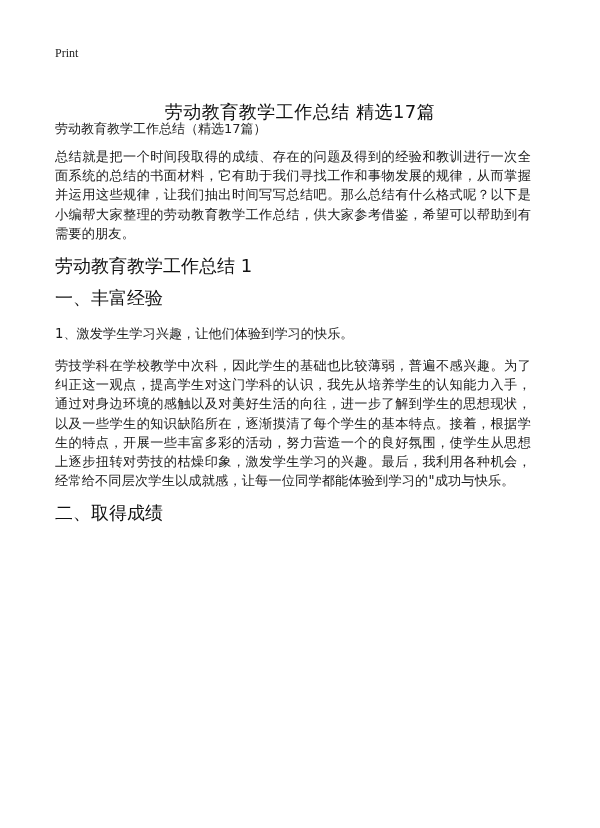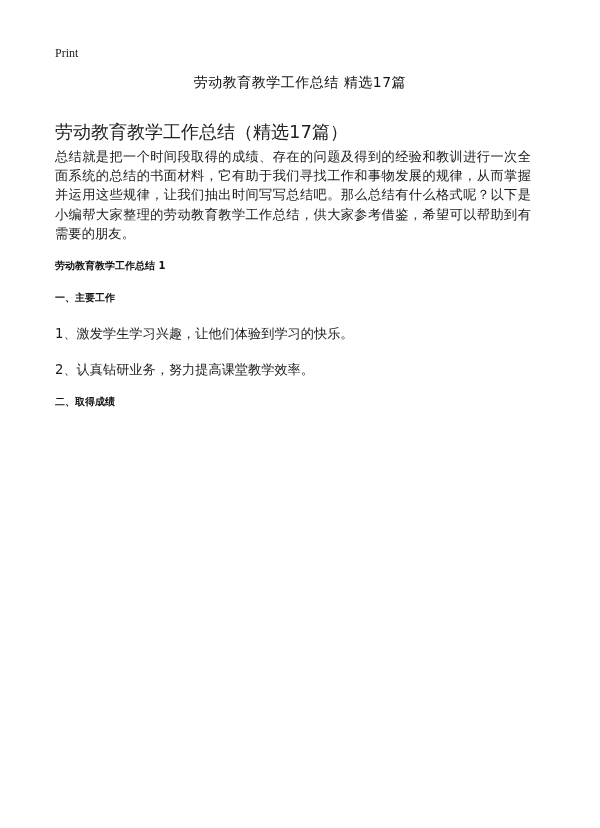--- a/index.html
+++ b/index.html
@@ -8,48 +8,48 @@
       font-family: "DejaVu Sans", "Liberation Sans", sans-serif;
       color: #111111;
     }
     .page { position: absolute; left: 55px; top: 0; width: 490px; }
     .print-label {
       position: absolute; left: 0; top: 46px;
       font-family: "Liberation Serif", "DejaVu Serif", serif;
       font-size: 12px; color: #222;
     }
     .doc-title {
-      position: absolute; left: 0; top: 74px; width: 490px; text-align: center;
-      font-size: 14px; letter-spacing: 0.5px; color: #111; white-space: nowrap;
+      position: absolute; left: 0; top: 100px; width: 490px; text-align: center;
+      font-size: 18px; letter-spacing: 0.5px; color: #111; white-space: nowrap;
     }
     .doc-subtitle {
       position: absolute; left: 0; top: 120px;
-      font-size: 18px; color: #222; white-space: nowrap;
+      font-size: 13px; color: #222; white-space: nowrap;
     }
     .flow { position: absolute; left: 0; top: 147px; width: 490px; }
     .para {
       font-size: 13.2px; line-height: 19.2px; margin: 0 14px 13px 0;
       text-align: justify; text-justify: inter-ideograph; color: #1a1a1a;
       letter-spacing: 0.15px;
     }
     .heading {
-      font-size: 10px; line-height: 19px; font-weight: bold;
+      font-size: 18px; line-height: 19px; font-weight: normal;
       margin: 0 0 13px 0; color: #111;
     }
     .item { font-size: 13.2px; line-height: 19px; margin: 17px 0 13px 0; color: #1a1a1a; }
   </style>
 </head>
 <body>
 
 <div class="page">
   <div class="print-label">Print</div>
   <div class="doc-title">劳动教育教学工作总结 精选17篇</div>
   <div class="doc-subtitle">劳动教育教学工作总结（精选17篇）</div>
 
   <div class="flow">
     <p class="para">总结就是把一个时间段取得的成绩、存在的问题及得到的经验和教训进行一次全面系统的总结的书面材料，它有助于我们寻找工作和事物发展的规律，从而掌握并运用这些规律，让我们抽出时间写写总结吧。那么总结有什么格式呢？以下是小编帮大家整理的劳动教育教学工作总结，供大家参考借鉴，希望可以帮助到有需要的朋友。</p>
     <div class="heading">劳动教育教学工作总结 1</div>
-    <div class="heading">一、主要工作</div>
+    <div class="heading">一、丰富经验</div>
     <div class="item">1、激发学生学习兴趣，让他们体验到学习的快乐。</div>
-    <div class="item">2、认真钻研业务，努力提高课堂教学效率。</div>
+    <p class="para">劳技学科在学校教学中次科，因此学生的基础也比较薄弱，普遍不感兴趣。为了纠正这一观点，提高学生对这门学科的认识，我先从培养学生的认知能力入手，通过对身边环境的感触以及对美好生活的向往，进一步了解到学生的思想现状，以及一些学生的知识缺陷所在，逐渐摸清了每个学生的基本特点。接着，根据学生的特点，开展一些丰富多彩的活动，努力营造一个的良好氛围，使学生从思想上逐步扭转对劳技的枯燥印象，激发学生学习的兴趣。最后，我利用各种机会，经常给不同层次学生以成就感，让每一位同学都能体验到学习的"成功与快乐。</p>
     <div class="heading">二、取得成绩</div>
   </div>
 </div>
 
 </body></html>

